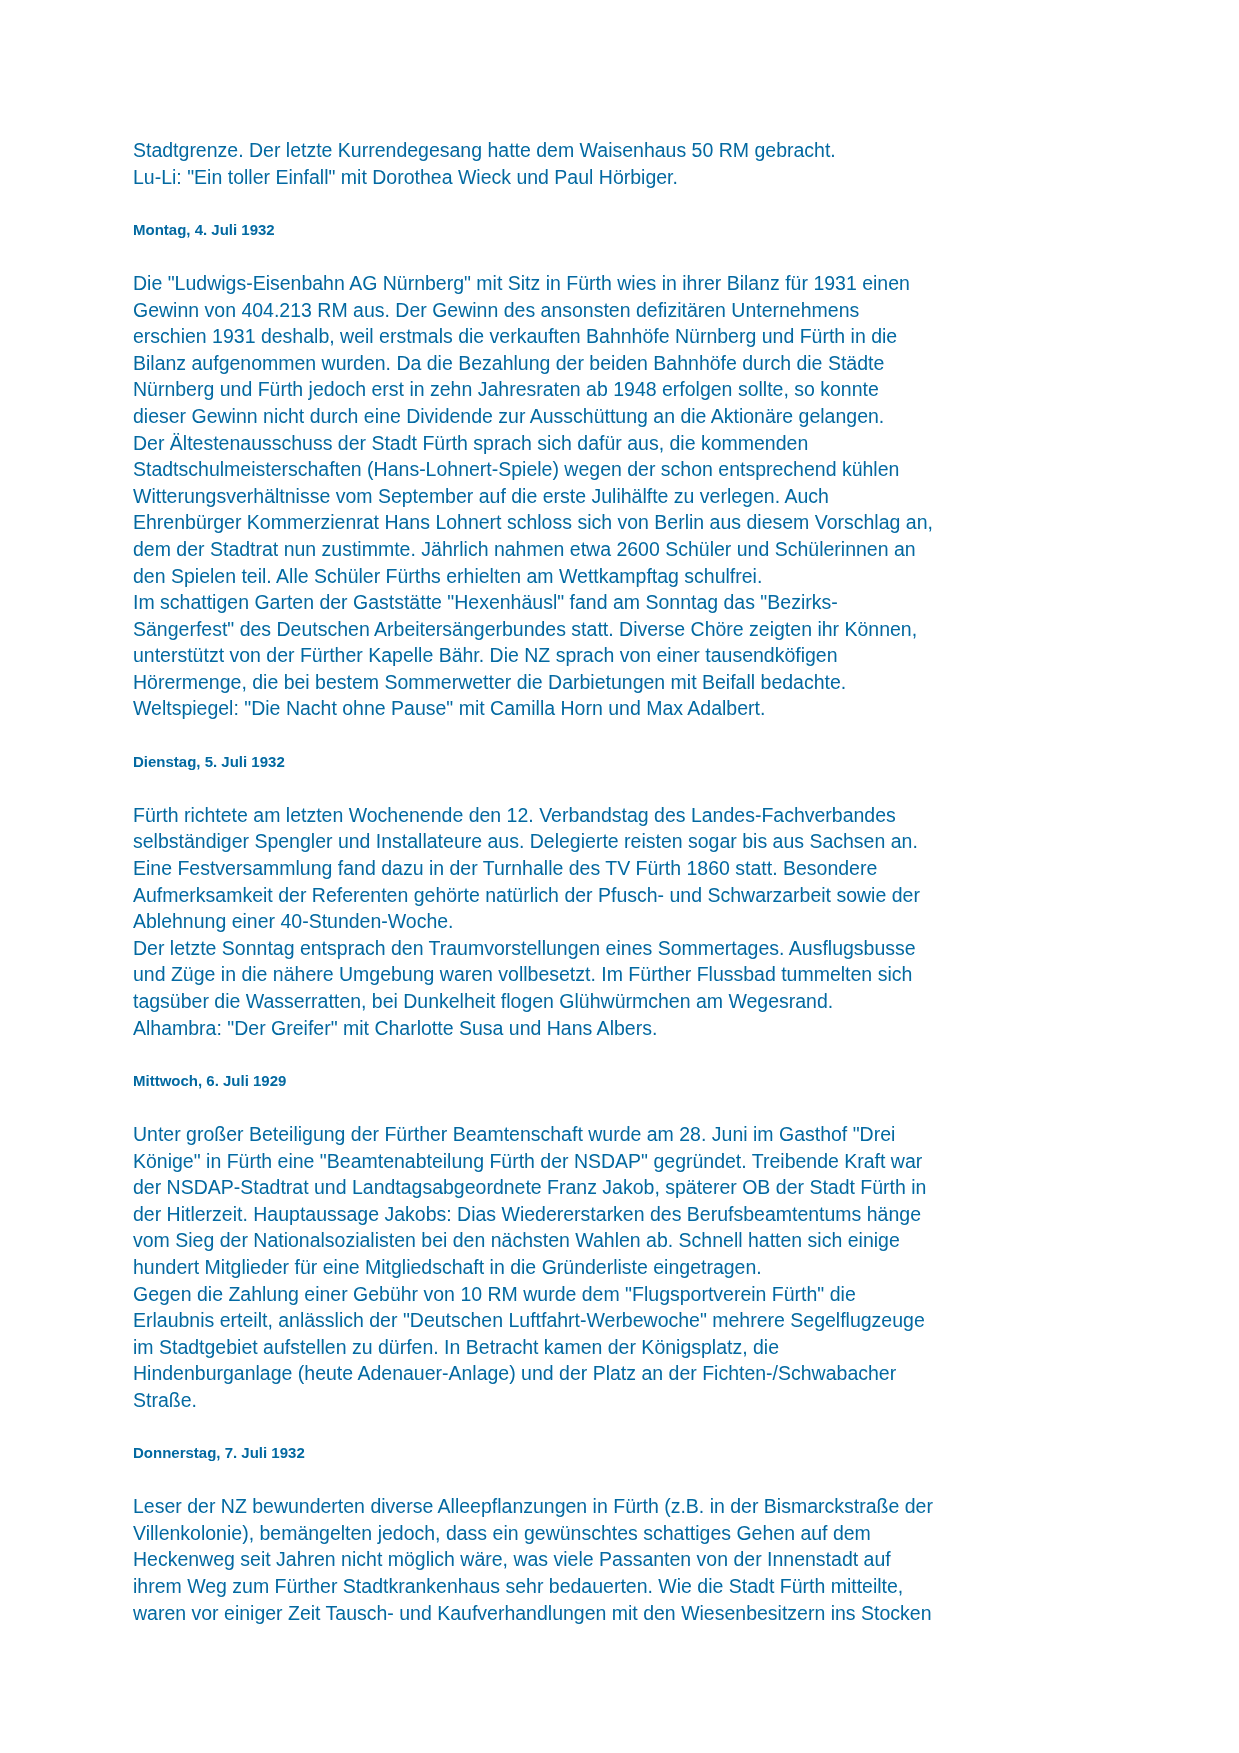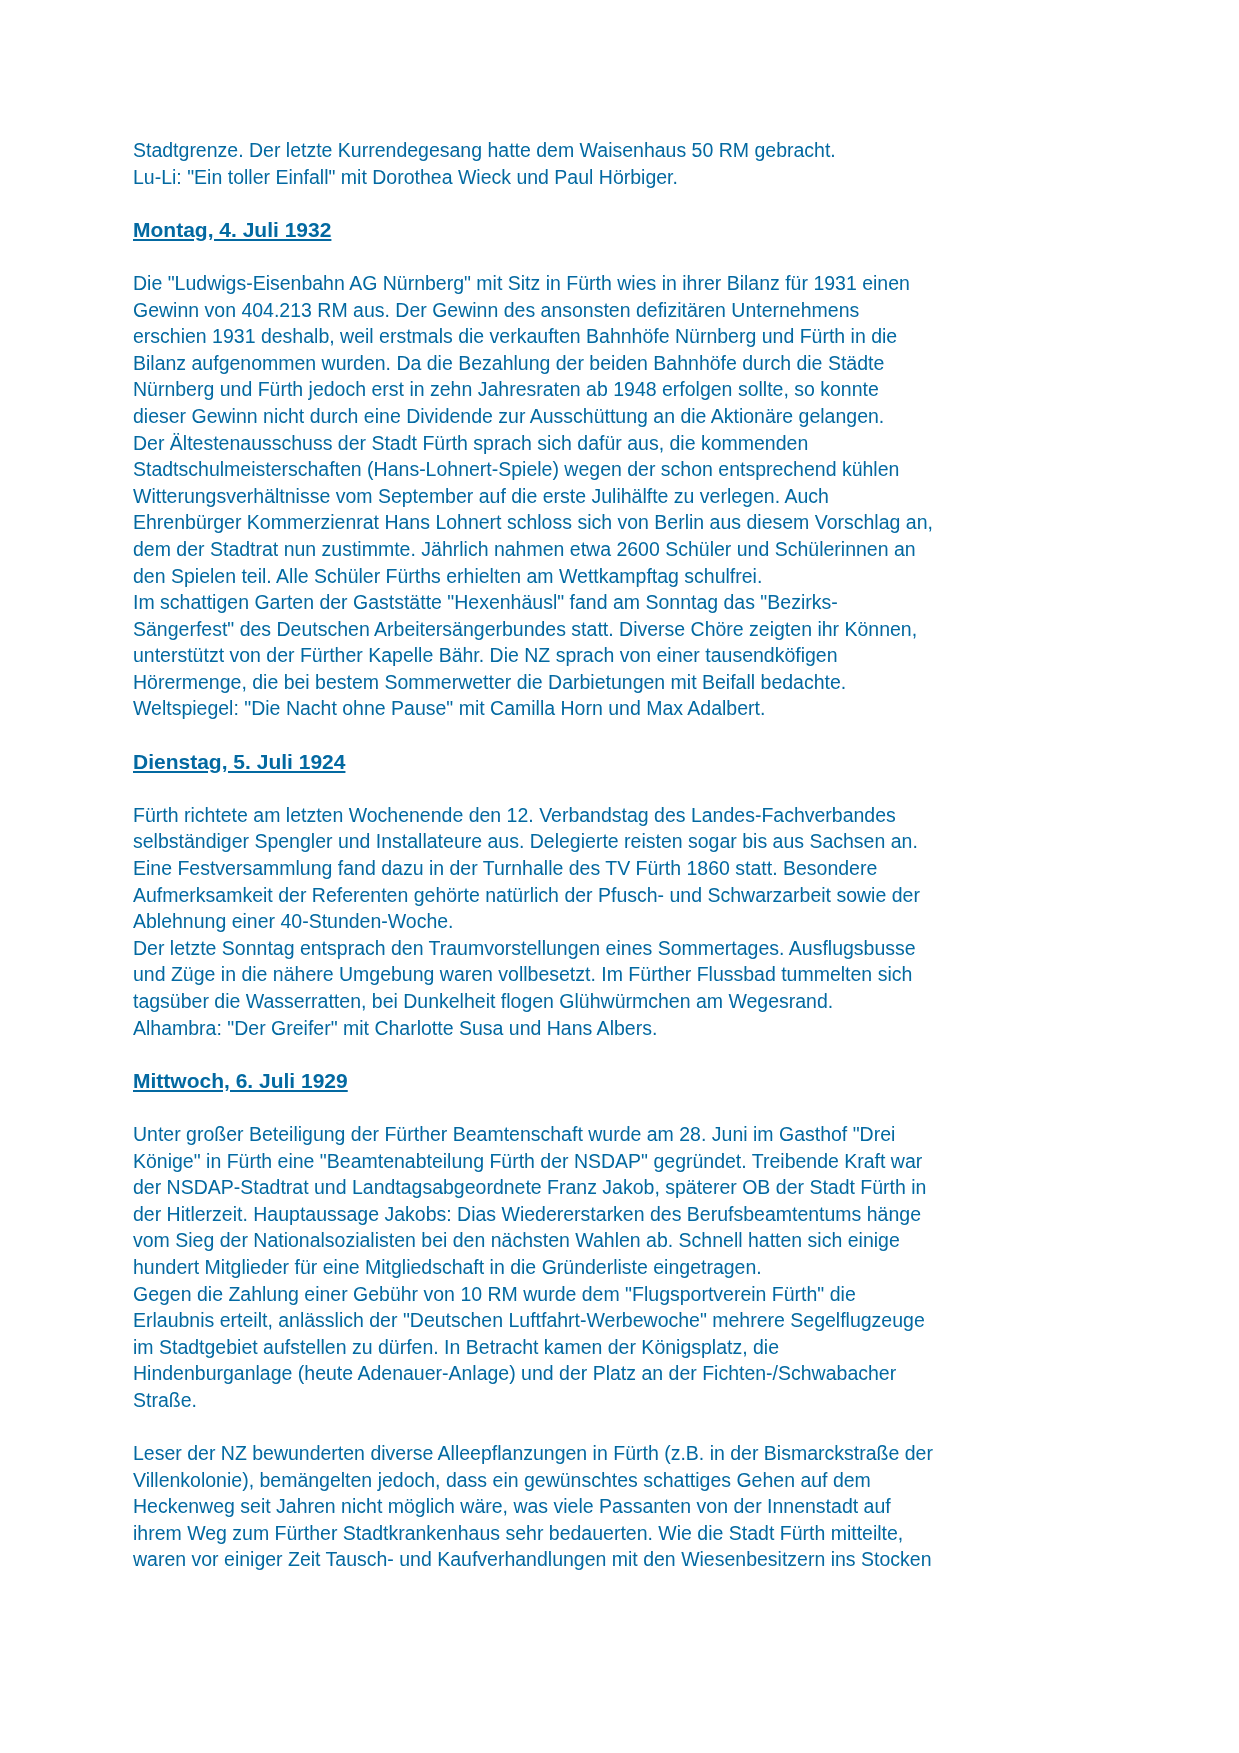--- a/index.html
+++ b/index.html
@@ -24,25 +24,24 @@
   }
   .para {
     margin: 0 0 26.6px 0;
     font-size: 19.5px;
     line-height: 26.6px;
     white-space: pre;
     font-weight: normal;
   }
   .heading {
     margin: 0 0 26.6px 0;
-    font-size: 21px;
+    font-size: 15px;
     line-height: 26.6px;
     white-space: pre;
     font-weight: bold;
-    text-decoration: underline;
   }
   .para:last-child { margin-bottom: 12px; }
 </style>
 </head>
 <body>
 
 <div class="page">
   <div class="content">
 
     <p class="para">Stadtgrenze. Der letzte Kurrendegesang hatte dem Waisenhaus 50 RM gebracht.
@@ -60,21 +59,21 @@
 Witterungsverhältnisse vom September auf die erste Julihälfte zu verlegen. Auch
 Ehrenbürger Kommerzienrat Hans Lohnert schloss sich von Berlin aus diesem Vorschlag an,
 dem der Stadtrat nun zustimmte. Jährlich nahmen etwa 2600 Schüler und Schülerinnen an
 den Spielen teil. Alle Schüler Fürths erhielten am Wettkampftag schulfrei.
 Im schattigen Garten der Gaststätte "Hexenhäusl" fand am Sonntag das "Bezirks-
 Sängerfest" des Deutschen Arbeitersängerbundes statt. Diverse Chöre zeigten ihr Können,
 unterstützt von der Fürther Kapelle Bähr. Die NZ sprach von einer tausendköfigen
 Hörermenge, die bei bestem Sommerwetter die Darbietungen mit Beifall bedachte.
 Weltspiegel: "Die Nacht ohne Pause" mit Camilla Horn und Max Adalbert.</p>
 
-    <h2 class="heading">Dienstag, 5. Juli 1924</h2>
+    <h2 class="heading">Dienstag, 5. Juli 1932</h2>
     <p class="para">Fürth richtete am letzten Wochenende den 12. Verbandstag des Landes-Fachverbandes
 selbständiger Spengler und Installateure aus. Delegierte reisten sogar bis aus Sachsen an.
 Eine Festversammlung fand dazu in der Turnhalle des TV Fürth 1860 statt. Besondere
 Aufmerksamkeit der Referenten gehörte natürlich der Pfusch- und Schwarzarbeit sowie der
 Ablehnung einer 40-Stunden-Woche.
 Der letzte Sonntag entsprach den Traumvorstellungen eines Sommertages. Ausflugsbusse
 und Züge in die nähere Umgebung waren vollbesetzt. Im Fürther Flussbad tummelten sich
 tagsüber die Wasserratten, bei Dunkelheit flogen Glühwürmchen am Wegesrand.
 Alhambra: "Der Greifer" mit Charlotte Susa und Hans Albers.</p>
 
@@ -84,20 +83,21 @@
 der NSDAP-Stadtrat und Landtagsabgeordnete Franz Jakob, späterer OB der Stadt Fürth in
 der Hitlerzeit. Hauptaussage Jakobs: Dias Wiedererstarken des Berufsbeamtentums hänge
 vom Sieg der Nationalsozialisten bei den nächsten Wahlen ab. Schnell hatten sich einige
 hundert Mitglieder für eine Mitgliedschaft in die Gründerliste eingetragen.
 Gegen die Zahlung einer Gebühr von 10 RM wurde dem "Flugsportverein Fürth" die
 Erlaubnis erteilt, anlässlich der "Deutschen Luftfahrt-Werbewoche" mehrere Segelflugzeuge
 im Stadtgebiet aufstellen zu dürfen. In Betracht kamen der Königsplatz, die
 Hindenburganlage (heute Adenauer-Anlage) und der Platz an der Fichten-/Schwabacher
 Straße.</p>
 
+    <h2 class="heading">Donnerstag, 7. Juli 1932</h2>
     <p class="para">Leser der NZ bewunderten diverse Alleepflanzungen in Fürth (z.B. in der Bismarckstraße der
 Villenkolonie), bemängelten jedoch, dass ein gewünschtes schattiges Gehen auf dem
 Heckenweg seit Jahren nicht möglich wäre, was viele Passanten von der Innenstadt auf
 ihrem Weg zum Fürther Stadtkrankenhaus sehr bedauerten. Wie die Stadt Fürth mitteilte,
 waren vor einiger Zeit Tausch- und Kaufverhandlungen mit den Wiesenbesitzern ins Stocken</p>
 
   </div>
 </div>
 
 </body></html>

